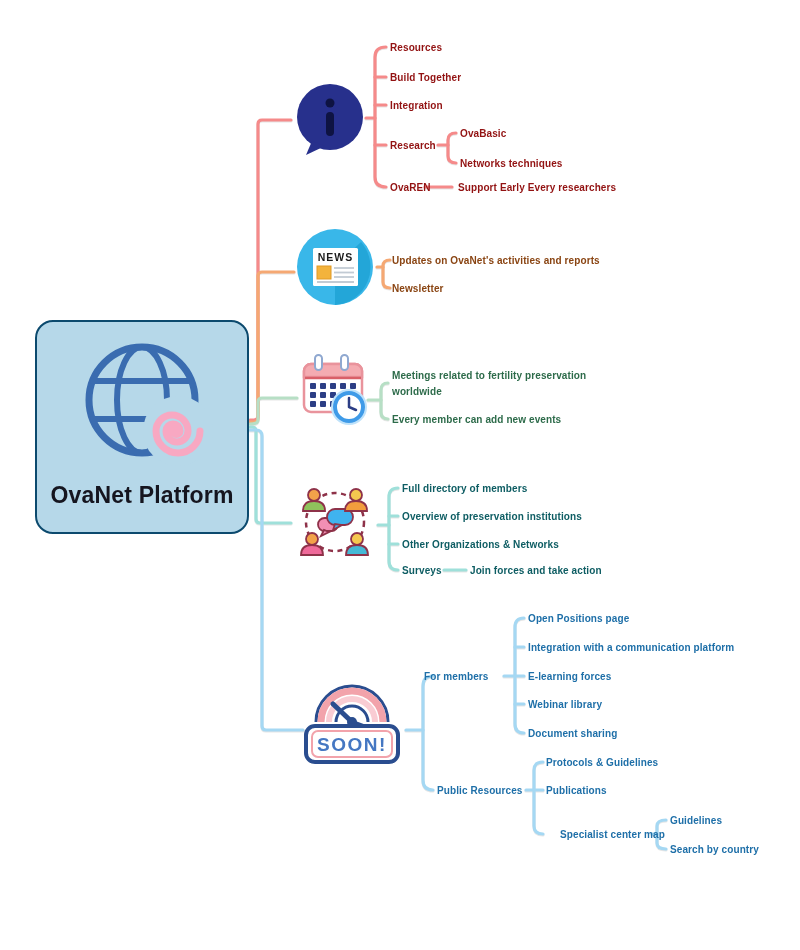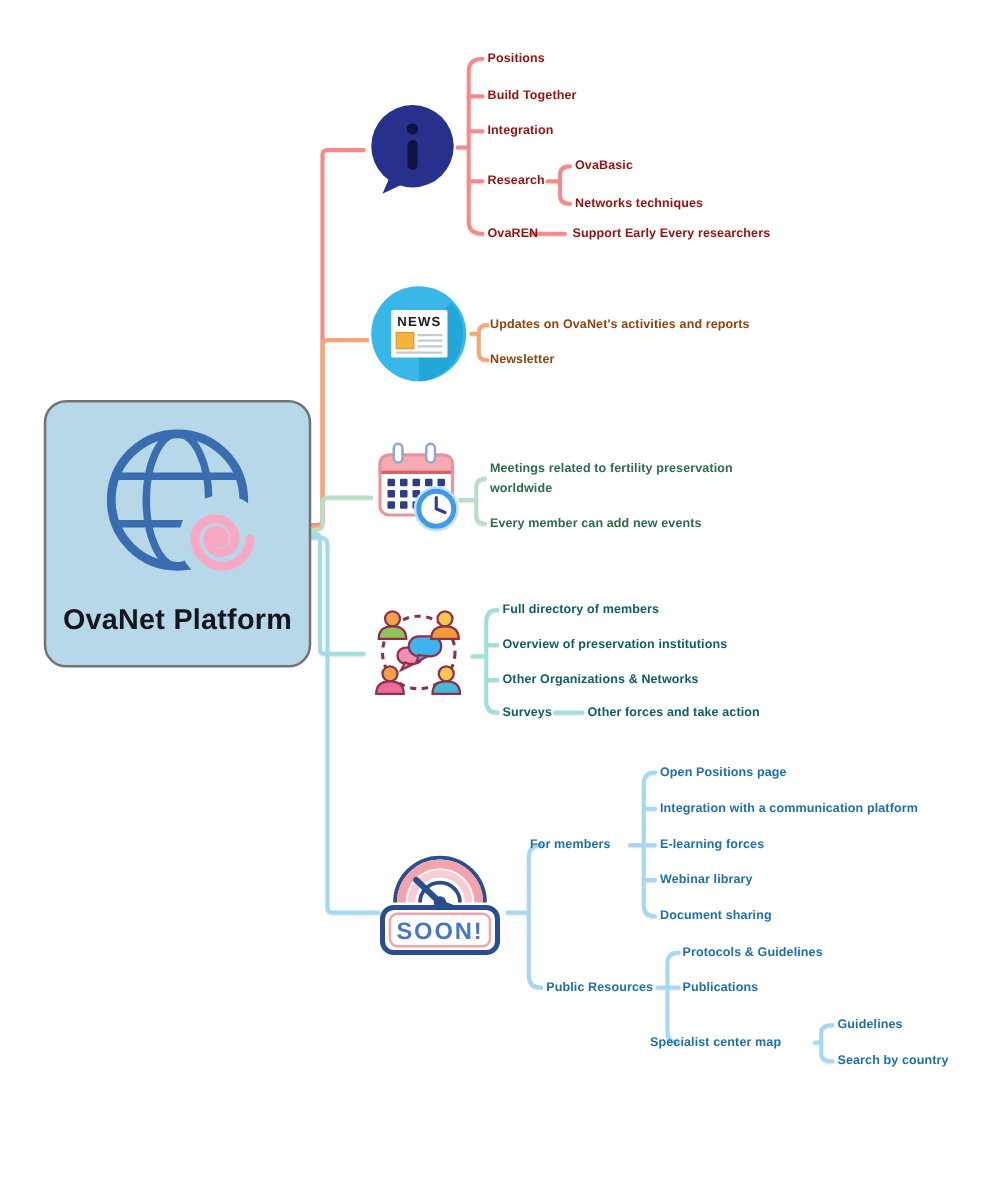--- a/index.html
+++ b/index.html
@@ -16,21 +16,21 @@
     cursor:pointer;
   }
   .wrap2{white-space:normal;width:242px;line-height:1.55}
   .c-red{color:#921212}
   .c-orange{color:#8a4513}
   .c-green{color:#2d6b4a}
   .c-teal{color:#0e5d63}
   .c-blue{color:#1e6fa8}
   .node-root{
     position:absolute;left:35px;top:320px;width:214px;height:214px;
-    background:#b6d8e9;border:2px solid #737373;border-radius:18px;
+    background:#b6d8e9;border:2px solid #0c4a6e;border-radius:18px;
     box-sizing:border-box;display:flex;flex-direction:column;align-items:center;
     cursor:pointer;
   }
   .root-label{font-size:23px;font-weight:bold;color:#15151f;margin-top:0px;letter-spacing:.2px}
 </style>
 </head>
 <body>
 
 <div>
 
@@ -172,47 +172,47 @@
     <path d="M29 46 A23 23 0 0 1 75 46" fill="none" stroke="#f9ccd3" stroke-width="6"></path>
     <path d="M36 46 A16 16 0 0 1 68 46" fill="none" stroke="#2a4d8f" stroke-width="3"></path>
     <path d="M52 46 L33 28" stroke="#2a4d8f" stroke-width="5" stroke-linecap="round"></path>
     <path d="M52 46 L63 50" stroke="#2a4d8f" stroke-width="4" stroke-linecap="round"></path>
     <circle cx="52" cy="46" r="5" fill="#2a4d8f"></circle>
     <rect x="6" y="50" width="92" height="36" rx="9" fill="#ffffff" stroke="#2a4d8f" stroke-width="4"></rect>
     <rect x="12" y="55" width="80" height="26" rx="6" fill="none" stroke="#f2a3ab" stroke-width="2"></rect>
     <text x="52" y="75" text-anchor="middle" font-size="19" font-weight="bold" fill="#4577c2" letter-spacing="1.5" font-family="Liberation Sans, sans-serif">SOON!</text>
   </svg>
 
-  <div class="lbl c-red" style="left:390px;top:47px">Positions</div>
+  <div class="lbl c-red" style="left:390px;top:47px">Resources</div>
   <div class="lbl c-red" style="left:390px;top:77px">Build Together</div>
   <div class="lbl c-red" style="left:390px;top:105px">Integration</div>
   <div class="lbl c-red" style="left:390px;top:145px">Research</div>
   <div class="lbl c-red" style="left:460px;top:133px">OvaBasic</div>
   <div class="lbl c-red" style="left:460px;top:163px">Networks techniques</div>
   <div class="lbl c-red" style="left:390px;top:187px">OvaREN</div>
   <div class="lbl c-red" style="left:458px;top:187px">Support Early Every researchers</div>
 
   <div class="lbl c-orange" style="left:392px;top:260px">Updates on OvaNet's activities and reports</div>
   <div class="lbl c-orange" style="left:392px;top:288px">Newsletter</div>
 
   <div class="lbl c-green wrap2" style="left:392px;top:383px">Meetings related to fertility preservation worldwide</div>
   <div class="lbl c-green" style="left:392px;top:419px">Every member can add new events</div>
 
   <div class="lbl c-teal" style="left:402px;top:488px">Full directory of members</div>
   <div class="lbl c-teal" style="left:402px;top:516px">Overview of preservation institutions</div>
   <div class="lbl c-teal" style="left:402px;top:544px">Other Organizations &amp; Networks</div>
   <div class="lbl c-teal" style="left:402px;top:570px">Surveys</div>
-  <div class="lbl c-teal" style="left:470px;top:570px">Other forces and take action</div>
+  <div class="lbl c-teal" style="left:470px;top:570px">Join forces and take action</div>
 
   <div class="lbl c-blue" style="left:424px;top:676px">For members</div>
   <div class="lbl c-blue" style="left:528px;top:618px">Open Positions page</div>
   <div class="lbl c-blue" style="left:528px;top:647px">Integration with a communication platform</div>
   <div class="lbl c-blue" style="left:528px;top:676px">E-learning forces</div>
   <div class="lbl c-blue" style="left:528px;top:704px">Webinar library</div>
   <div class="lbl c-blue" style="left:528px;top:733px">Document sharing</div>
   <div class="lbl c-blue" style="left:437px;top:790px">Public Resources</div>
   <div class="lbl c-blue" style="left:546px;top:762px">Protocols &amp; Guidelines</div>
   <div class="lbl c-blue" style="left:546px;top:790px">Publications</div>
-  <div class="lbl c-blue" style="left:520px;top:834px">Specialist center map</div>
+  <div class="lbl c-blue" style="left:560px;top:834px">Specialist center map</div>
   <div class="lbl c-blue" style="left:670px;top:820px">Guidelines</div>
   <div class="lbl c-blue" style="left:670px;top:849px">Search by country</div>
 
 </div>
 
 </body></html>

